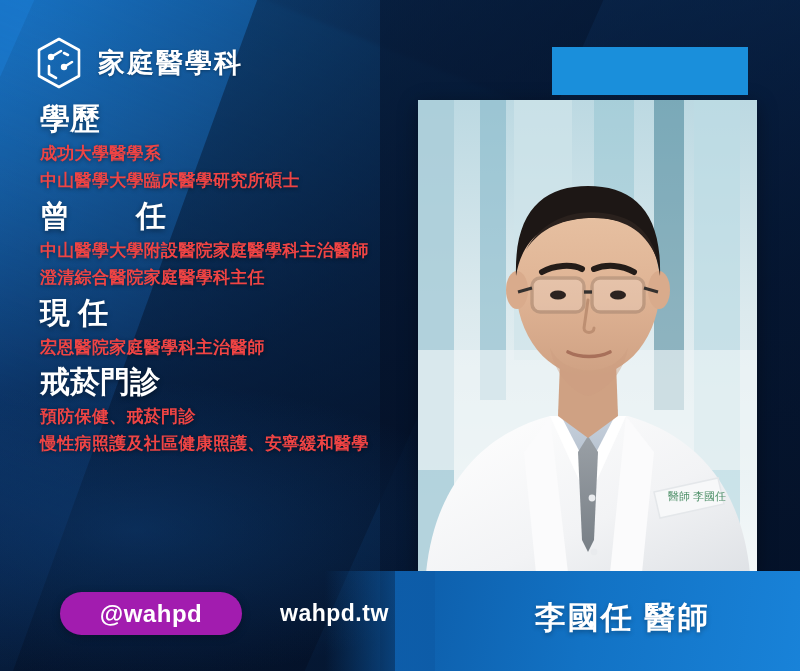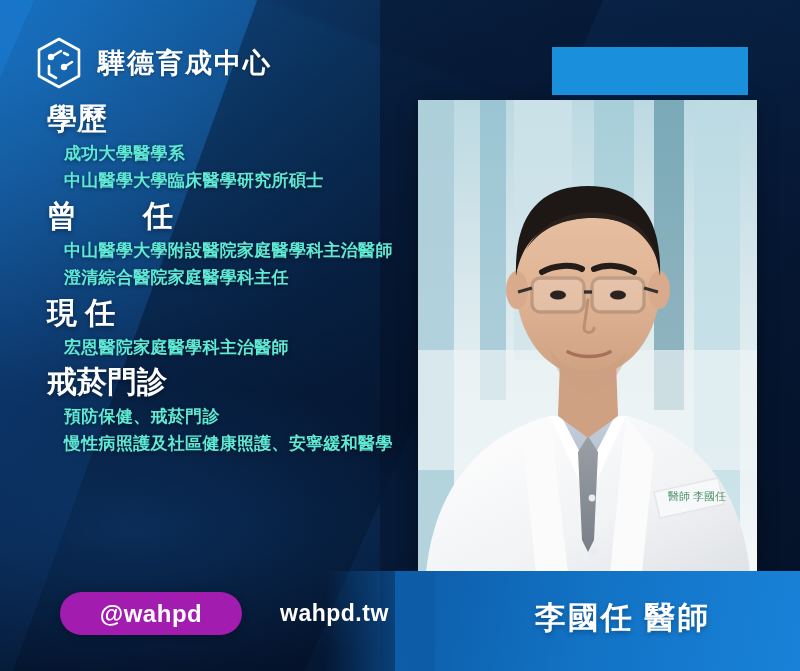--- a/index.html
+++ b/index.html
@@ -68,34 +68,33 @@
     background:#1a8fdb; z-index:-1;
   }
   .title-text{
     position:relative; color:#ffffff; font-size:55px; font-weight:700;
     letter-spacing:3px; line-height:1; z-index:2;
     text-shadow:0 2px 6px rgba(0,0,0,.35);
   }
 
   
   .info{
-    position:absolute; left:47px; top:100px; width:400px; z-index:6;
+    position:absolute; left:40px; top:100px; width:400px; z-index:6;
   }
   .sec{ margin-bottom:2px; }
   .sec-title{
     color:#ffffff; font-weight:700; font-size:30px; line-height:1.26;
     text-shadow:0 2px 5px rgba(0,0,0,.4);
   }
   .sec-title.spaced{ letter-spacing:18px; }
   .sec-lines{ margin-top:2px; }
   .sec-line{
-    color:#5eead4; font-weight:700; font-size:17px; line-height:1.62;
+    color:#ef4444; font-weight:700; font-size:17px; line-height:1.62;
     letter-spacing:.3px;
     text-shadow:0 1px 4px rgba(0,0,0,.45);
-    margin-left:17px;
   }
 
   
   .handle-pill{
     position:absolute; left:60px; top:592px; z-index:7;
     width:182px; height:43px; border-radius:22px;
     background:#a21caf; color:#ffffff;
     display:flex; align-items:center; justify-content:center;
     font-size:24px; font-weight:700; letter-spacing:.5px;
     box-shadow:0 2px 8px rgba(0,0,0,.28);
@@ -147,21 +146,21 @@
       <svg class="brand-mark" viewBox="0 0 50 54" fill="none" stroke="#ffffff" stroke-width="2.6" stroke-linecap="round" stroke-linejoin="round">
         <path d="M25 3 L45 14 L45 40 L25 51 L5 40 L5 14 Z"></path>
         <circle cx="17" cy="21" r="3.2" fill="#ffffff" stroke="none"></circle>
         <path d="M17 21 L27 15"></path>
         <circle cx="30" cy="31" r="3.2" fill="#ffffff" stroke="none"></circle>
         <path d="M30 31 L38 26"></path>
         <path d="M15 30 L15 38 L22 42"></path>
         <path d="M34 19 L30 17"></path>
       </svg>
     </span>
-    <span class="brand-name">驊德育成中心</span>
+    <span class="brand-name">家庭醫學科</span>
   </div>
 
   <div class="title-wrap">
     <div class="title-accent"></div>
   </div>
 
   <div class="info">
 
     <div class="sec">
       <div class="sec-title">學歷</div>

